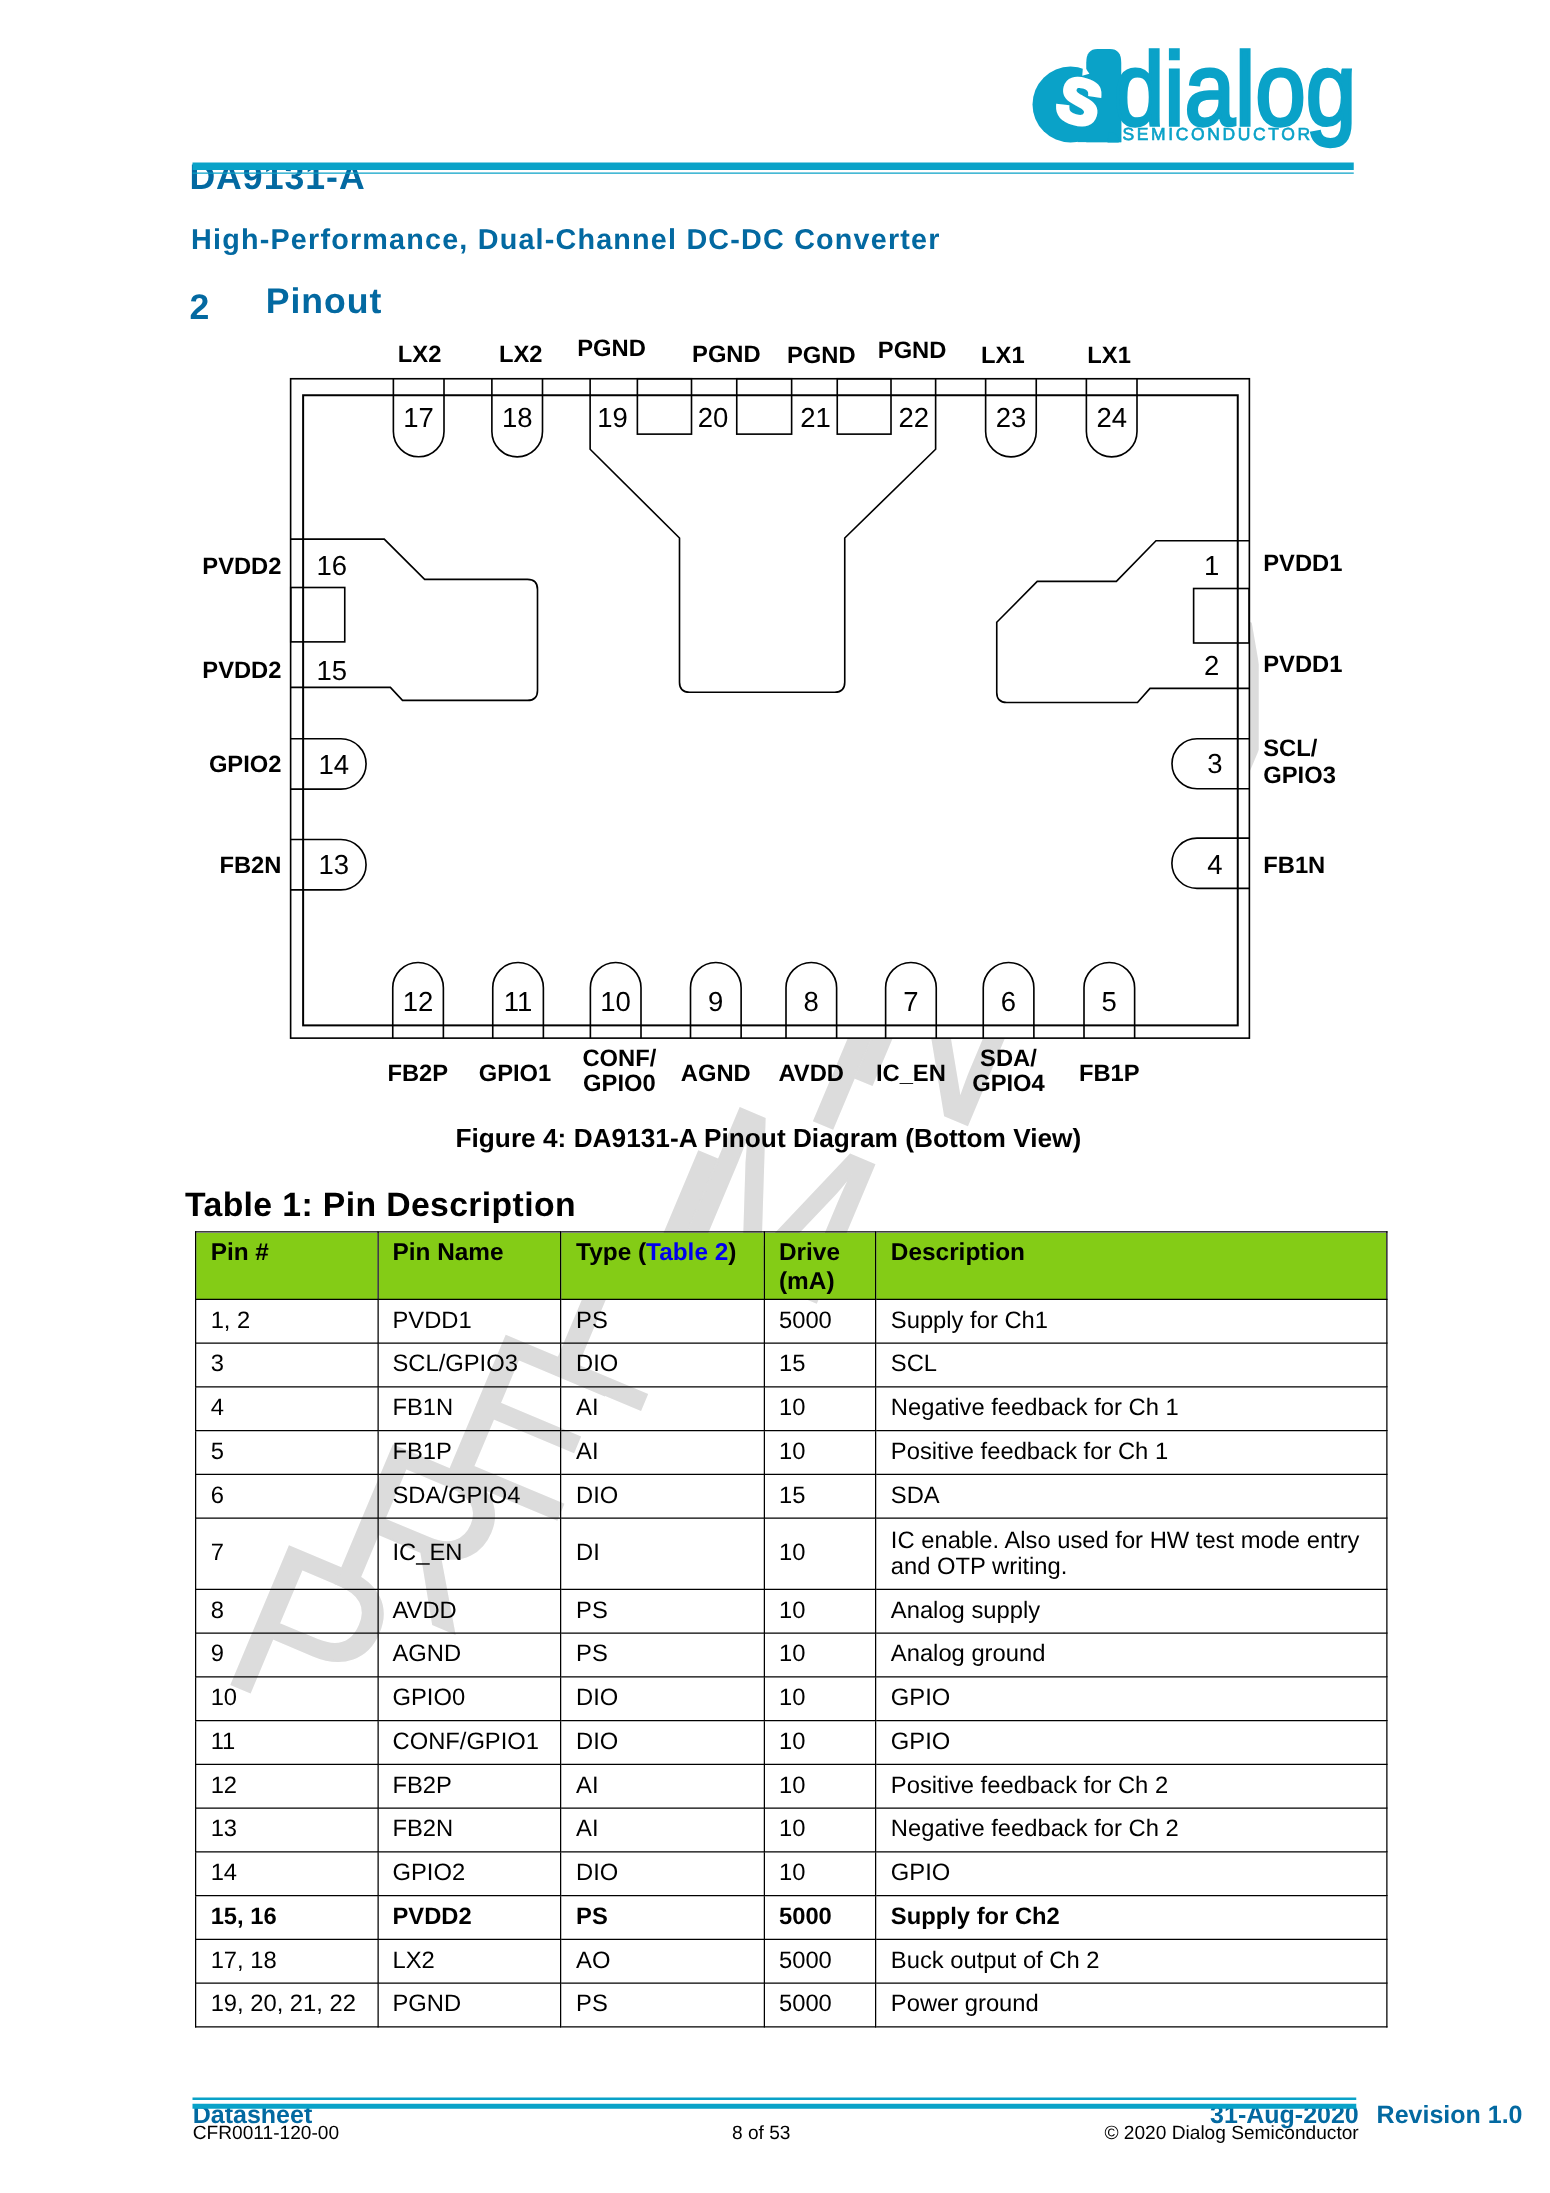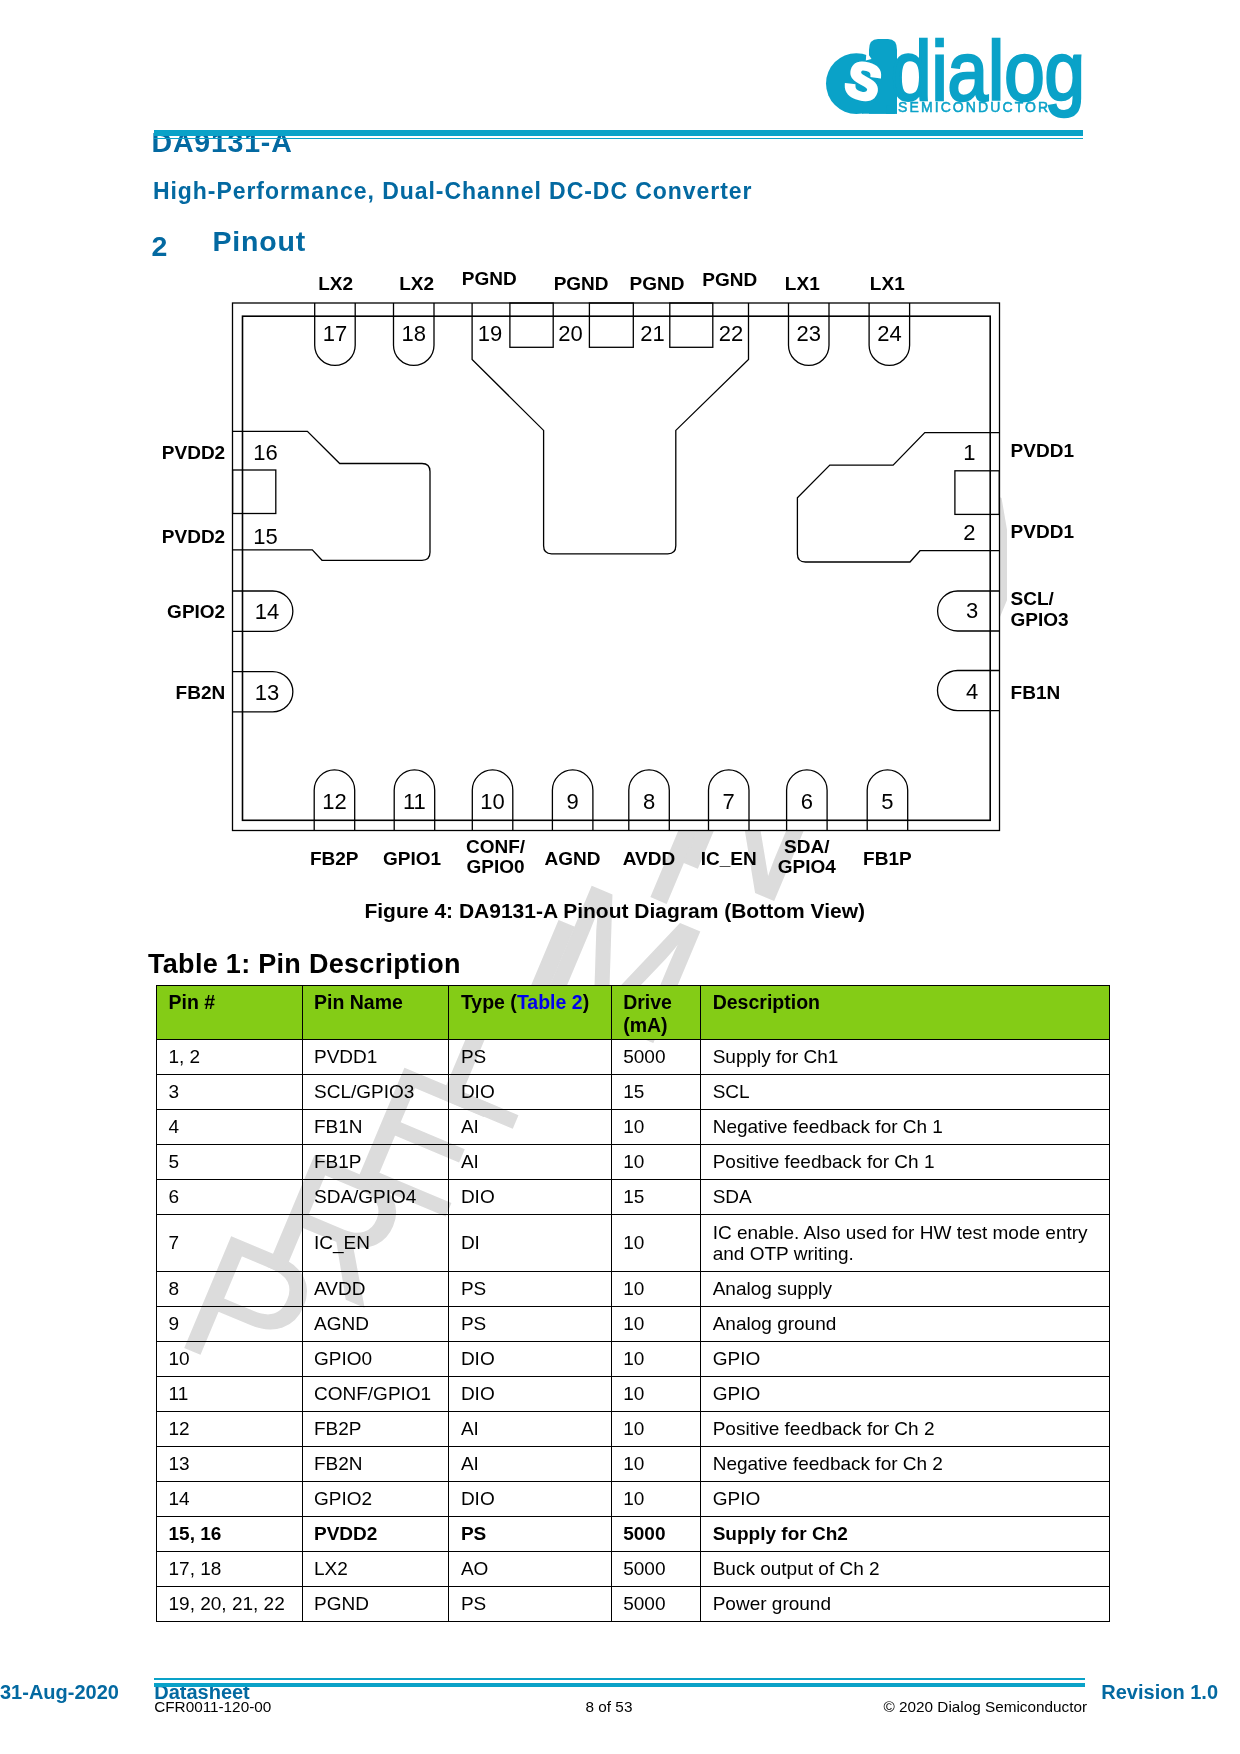--- a/index.html
+++ b/index.html
@@ -306,19 +306,19 @@
           <td>PGND</td>
           <td>PS</td>
           <td>5000</td>
           <td>Power ground</td>
         </tr>
   </tbody>
     </table>
 
   <div class="abs teal ftteal" style="left:154.2px;top:1647px;">Datasheet</div>
   <div class="abs teal ftteal" style="left:0;top:1647px;width:1218px;text-align:right;">Revision 1.0</div>
-  <div class="abs teal ftteal" style="left:0;top:1647px;width:1087px;text-align:left;">31-Aug-2020</div>
+  <div class="abs teal ftteal" style="left:0;top:1647px;width:1087px;text-align:right;">31-Aug-2020</div>
   <div class="abs" style="left:154.2px;top:1678.2px;width:931px;height:1.8px;background:#0aa2c8;"></div>
   <div class="abs" style="left:154.2px;top:1682.8px;width:931px;height:4.6px;background:#0aa2c8;"></div>
   <div class="abs ftblk" style="left:154.2px;top:1698.3px;">CFR0011-120-00</div>
   <div class="abs ftblk" style="left:0;top:1698.3px;width:1218px;text-align:center;">8 of 53</div>
   <div class="abs ftblk" style="left:0;top:1698.3px;width:1087px;text-align:right;">© 2020 Dialog Semiconductor</div>
 </div>
 
 </body></html>

